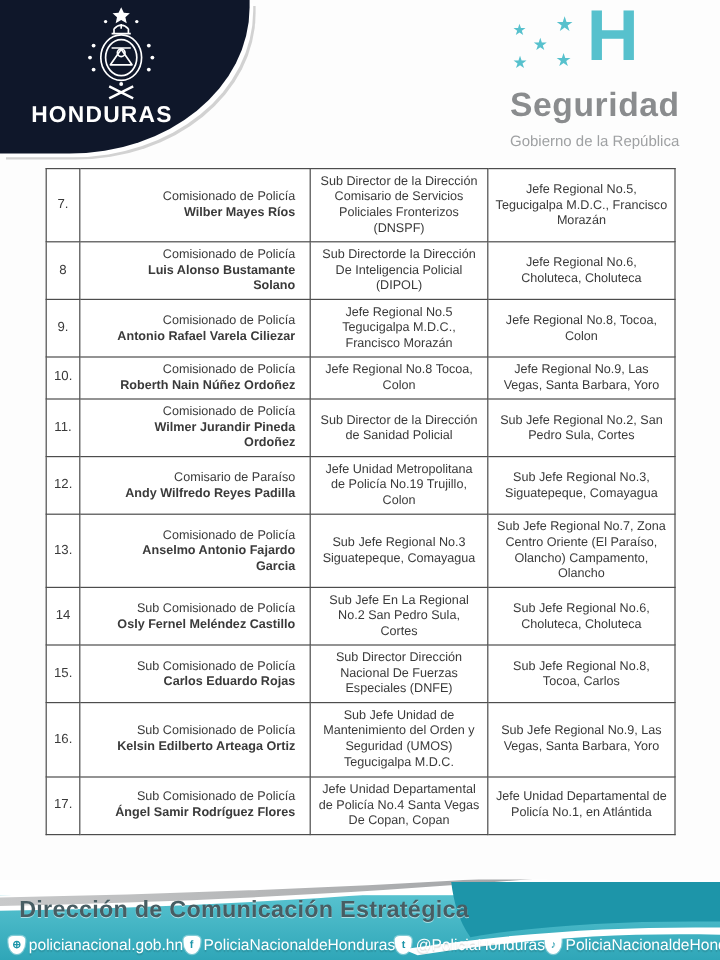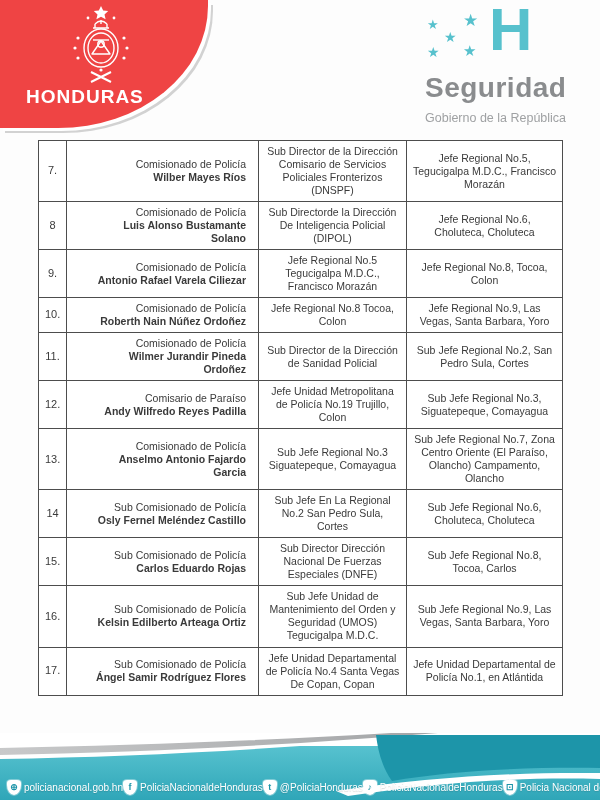--- a/index.html
+++ b/index.html
@@ -5,21 +5,21 @@
   html,body{margin:0;padding:0;}
   body{
     width:600px;height:800px;position:relative;overflow:hidden;
     background:#fdfdfd;
     font-family:"Liberation Sans", sans-serif;
     color:#333;
   }
   
   .banner{
     position:absolute;top:0;left:0;width:208px;height:128px;
-    background:#ef4444;
+    background:#0f172a;
     border-bottom-right-radius:150px 122px;
     box-shadow:3px 3px 0 #ffffff, 5px 5px 0 #d2d2d2;
     text-align:center;
   }
   .coat{position:absolute;left:62px;top:4px;}
   .honduras-label{
     position:absolute;left:26px;top:86px;
     color:#ffffff;font-size:19px;font-weight:bold;letter-spacing:1px;
   }
   
@@ -66,21 +66,21 @@
     display:flex;justify-content:space-between;align-items:center;
   }
   .soc{display:flex;align-items:center;gap:3px;}
   .shield{
     width:14px;height:15px;background:#ffffff;
     border-radius:4px 4px 7px 7px / 3px 3px 10px 10px;
     display:flex;align-items:center;justify-content:center;
     color:#1d95a9;font-size:9px;font-weight:bold;line-height:1;
     box-shadow:0 0 0 1px rgba(255,255,255,0.35);
   }
-  .soc-label{color:#ffffff;font-size:10px;text-shadow:0 1px 1px rgba(0,0,0,0.15);white-space:nowrap;}
+  .soc-label{color:#ffffff;font-size:13px;text-shadow:0 1px 1px rgba(0,0,0,0.15);white-space:nowrap;}
 </style>
 </head>
 <body>
 
 <div class="banner">
   <svg class="coat" width="78" height="84" viewBox="0 0 78 84">
     <g stroke="#ffffff" fill="none" stroke-width="1.4" stroke-linejoin="round">
       <path d="M39 2 l2.2 4.6 5 .4 -3.7 3.4 1.1 4.9 -4.6-2.6 -4.6 2.6 1.1-4.9 -3.7-3.4 5-.4 Z" fill="#ffffff" stroke="none"></path>
       <path d="M33 20 q6 -6 12 0 M31 24 h16 M33 20 v4 M45 20 v4 M39 16 v4"></path>
       <ellipse cx="39" cy="44" rx="17" ry="19"></ellipse>
@@ -241,20 +241,21 @@
         <stop offset="1" stop-color="#9fa1a3"></stop>
       </linearGradient>
     </defs>
     <rect x="0" y="0" width="600" height="67" fill="#ffffff"></rect>
     <rect x="0" y="13" width="600" height="54" fill="url(#tealGrad)"></rect>
     <path d="M0 13 C160 11 330 3 480 -7 L525 -7 C340 13 170 23 0 26 Z" fill="#ffffff"></path>
     <path d="M0 15 C150 12 310 6 452 -4 L484 -4 C330 10 160 19 0 22 Z" fill="url(#grayGrad)"></path>
     <path d="M376 2 C378 18 382 34 392 48 C450 38 520 34 600 35 L600 2 Z" fill="#1d95a9"></path>
     <path d="M336 58 C430 44 515 39 600 40 L600 46 C510 44 436 50 348 63 Z" fill="#ffffff"></path>
   </svg>
+  <div class="footer-title">Dirección de Comunicación Estratégica</div>
   <div class="socials">
       <div class="soc">
     <span class="shield">
           <span class="glyph">⊕</span>
         </span>
     <span class="soc-label">policianacional.gob.hn</span>
   </div>
       <div class="soc">
     <span class="shield">
           <span class="glyph">f</span>

